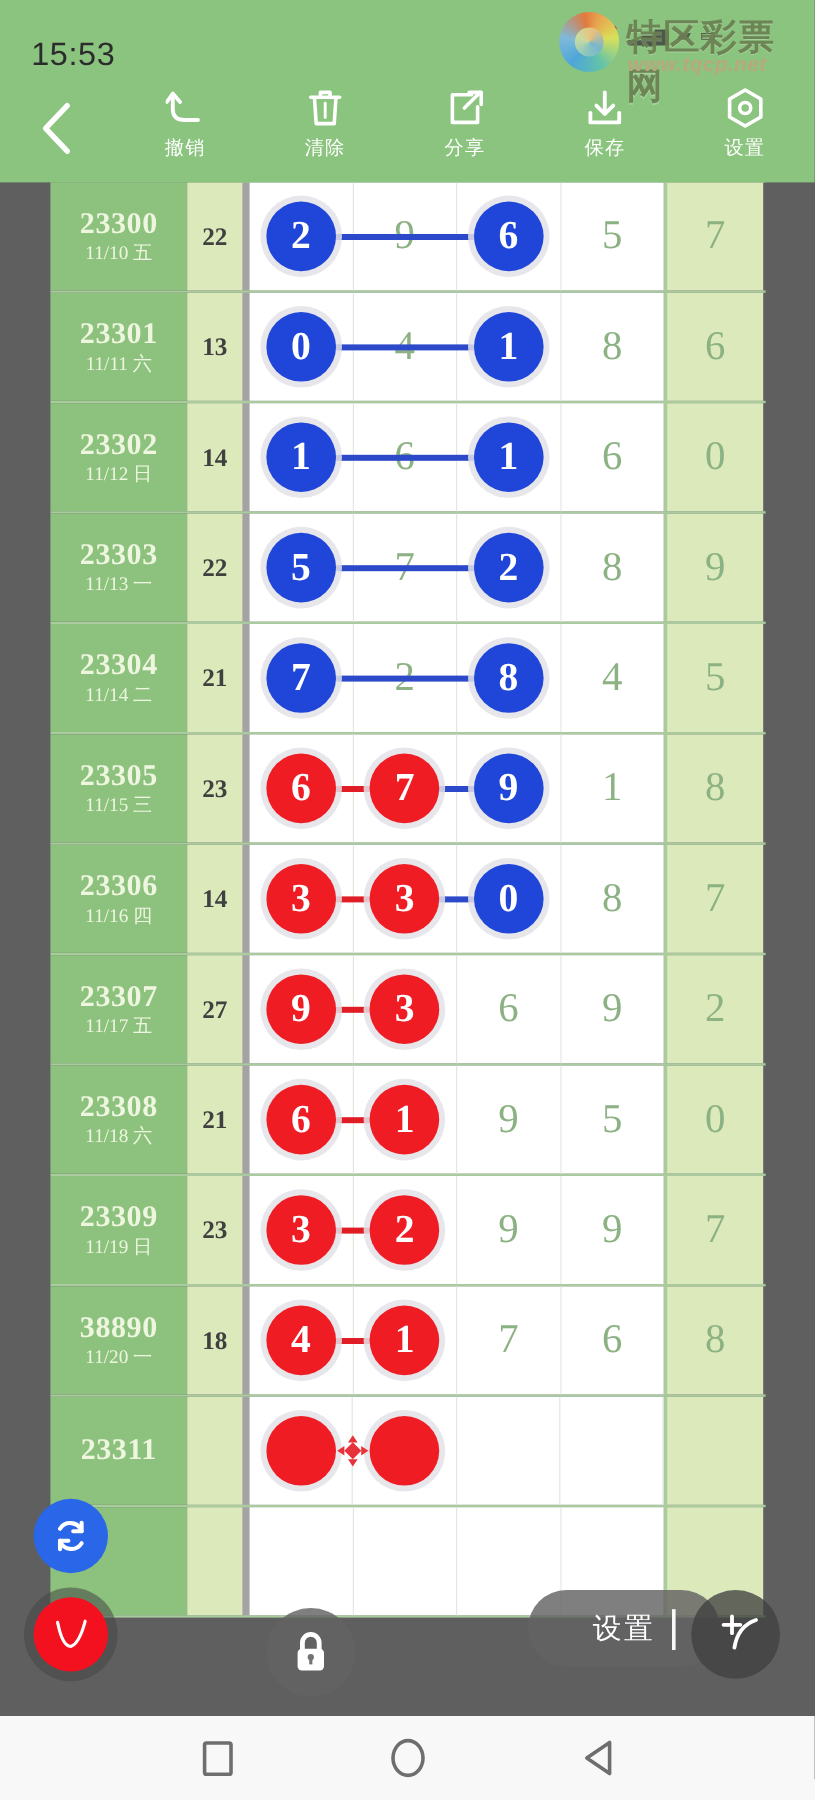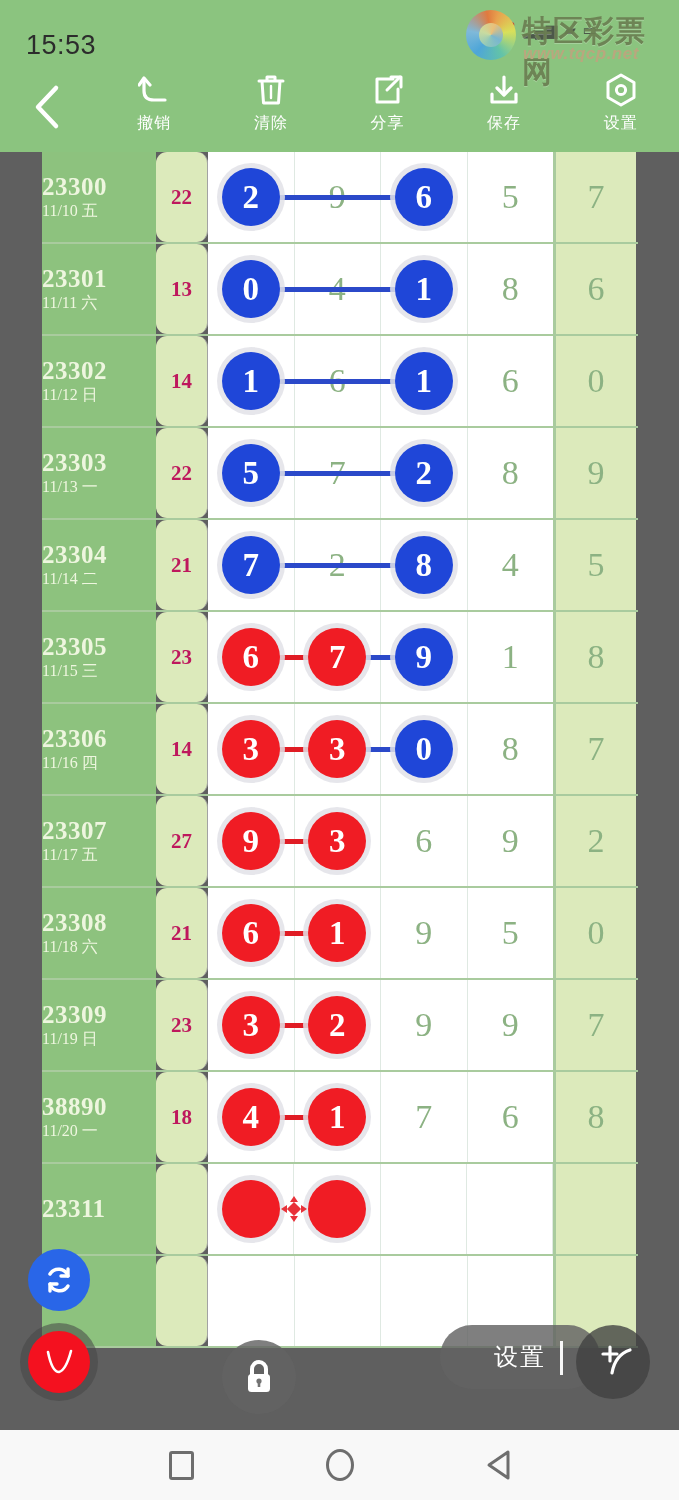--- a/index.html
+++ b/index.html
@@ -80,34 +80,33 @@
   }
   
   .row{
     position:relative; display:flex; width:596px; height:92px;
     border-bottom:2px solid #a9cb9e;
   }
   .row.partial-top{ height:30px; }
 
   .c-issue{
     width:114px; background:#8dc27e; flex-shrink:0;
-    display:flex; flex-direction:column; align-items:flex-start; justify-content:center;
+    display:flex; flex-direction:column; align-items:center; justify-content:center;
     color:#eef6df; gap:0;
     font-family:"Liberation Serif","DejaVu Serif",serif;
   }
   .c-issue .no{ font-size:25px; font-weight:bold; letter-spacing:.5px; }
   .c-issue .dt{ font-size:16px; font-weight:normal; }
 
   .c-sum{
     width:52px; background:#dceabb; flex-shrink:0;
     display:flex; align-items:center; justify-content:center;
-    color:#be185d; font-size:21px; font-weight:bold;
+    color:#404040; font-size:21px; font-weight:bold;
     font-family:"Liberation Serif","DejaVu Serif",serif;
-    border-right:1px solid #a3a3a3;
-    border-radius:11px;
+    border-right:6px solid #a3a3a3;
   }
   .c-balls{
     width:345px; background:#ffffff; flex-shrink:0; position:relative;
     display:flex;
   }
   .c-balls .cell{
     flex:1; border-right:1px solid #dfe9e2; position:relative;
     display:flex; align-items:center; justify-content:center;
   }
   .c-balls .cell:last-child{ border-right:none; }

